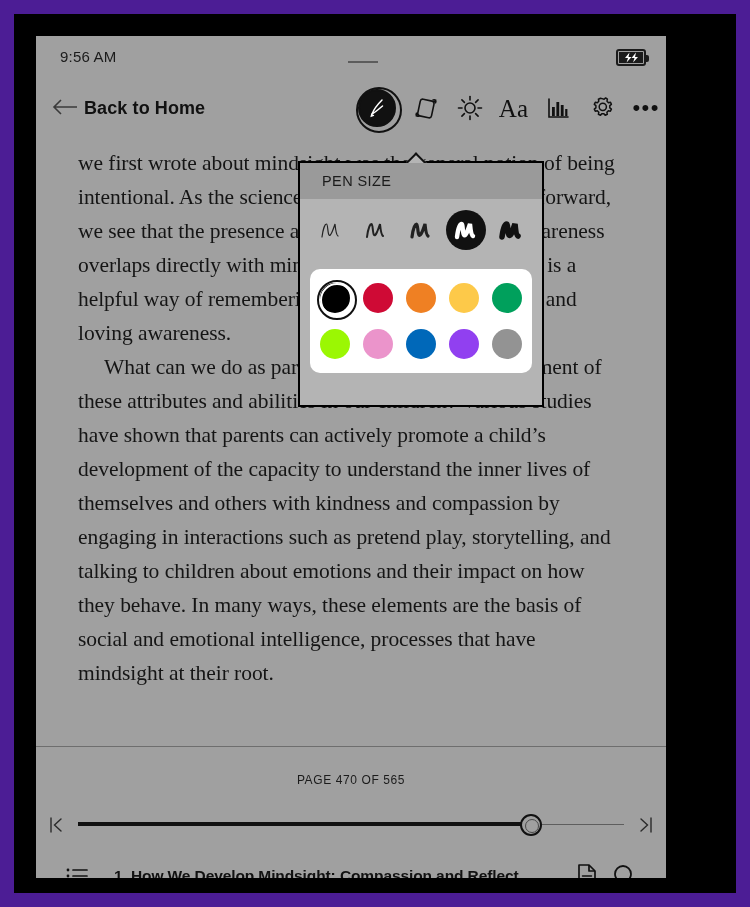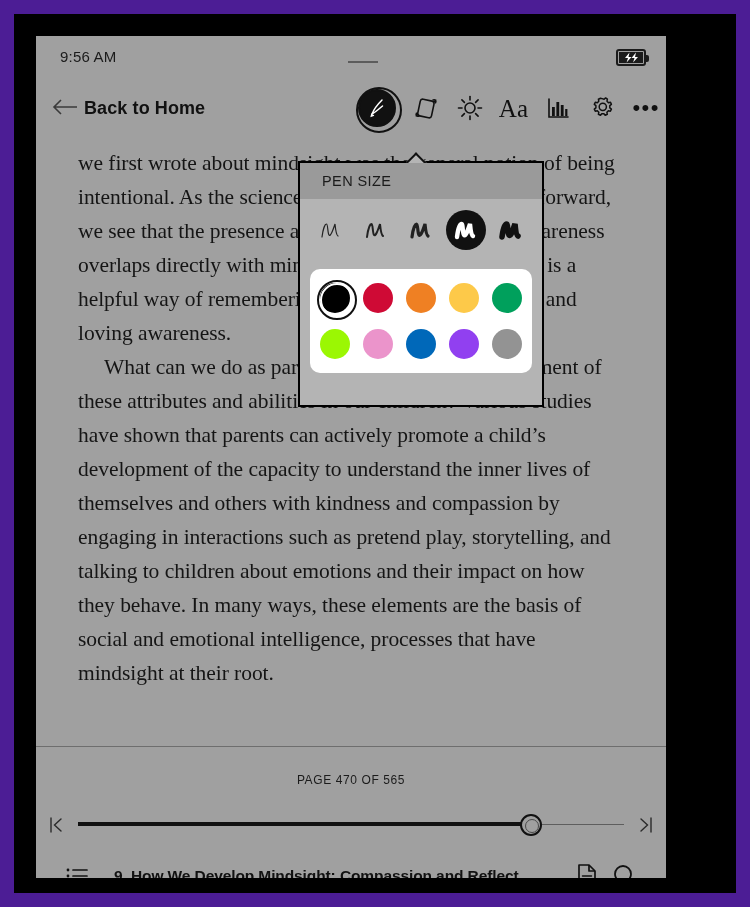--- a/index.html
+++ b/index.html
@@ -469,21 +469,21 @@
 
       <div class="chapter-row">
         <div class="footer-icon">
           <svg width="24" height="20" viewBox="0 0 24 20">
             <circle cx="3" cy="4" r="1.4" fill="#111"></circle>
             <circle cx="3" cy="10" r="1.4" fill="#111"></circle>
             <circle cx="3" cy="16" r="1.4" fill="#111"></circle>
             <path d="M8 4 H22 M8 10 H22 M8 16 H22" stroke="#111" stroke-width="1.7" stroke-linecap="round"></path>
           </svg>
         </div>
-        <div class="chapter-title">9. How We Develop Mindsight: Compassion and Reflect…</div>
+        <div class="chapter-title">1. How We Develop Mindsight: Compassion and Reflect…</div>
         <div class="footer-icon">
           <svg width="24" height="26" viewBox="0 0 24 26">
             <path d="M4 2 H14 L20 8 V24 H4 Z" fill="none" stroke="#111" stroke-width="1.7" stroke-linejoin="round"></path>
             <path d="M14 2 V8 H20" fill="none" stroke="#111" stroke-width="1.7" stroke-linejoin="round"></path>
             <path d="M7.5 13 H16.5 M7.5 17 H16.5 M7.5 20.5 H13" stroke="#111" stroke-width="1.5" stroke-linecap="round"></path>
           </svg>
         </div>
         <div class="footer-icon">
           <svg width="26" height="26" viewBox="0 0 26 26">
             <circle cx="11" cy="11" r="8" fill="none" stroke="#111" stroke-width="1.8"></circle>

